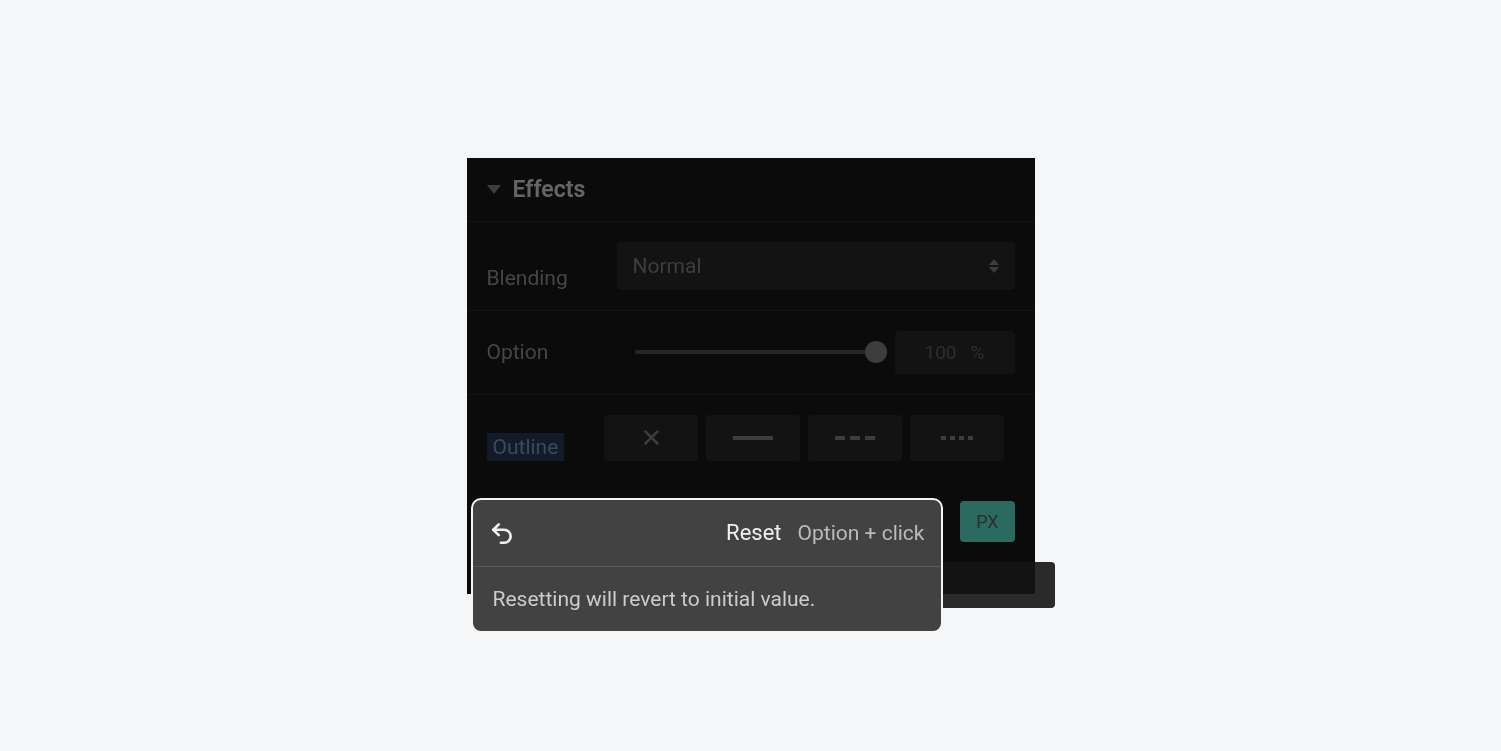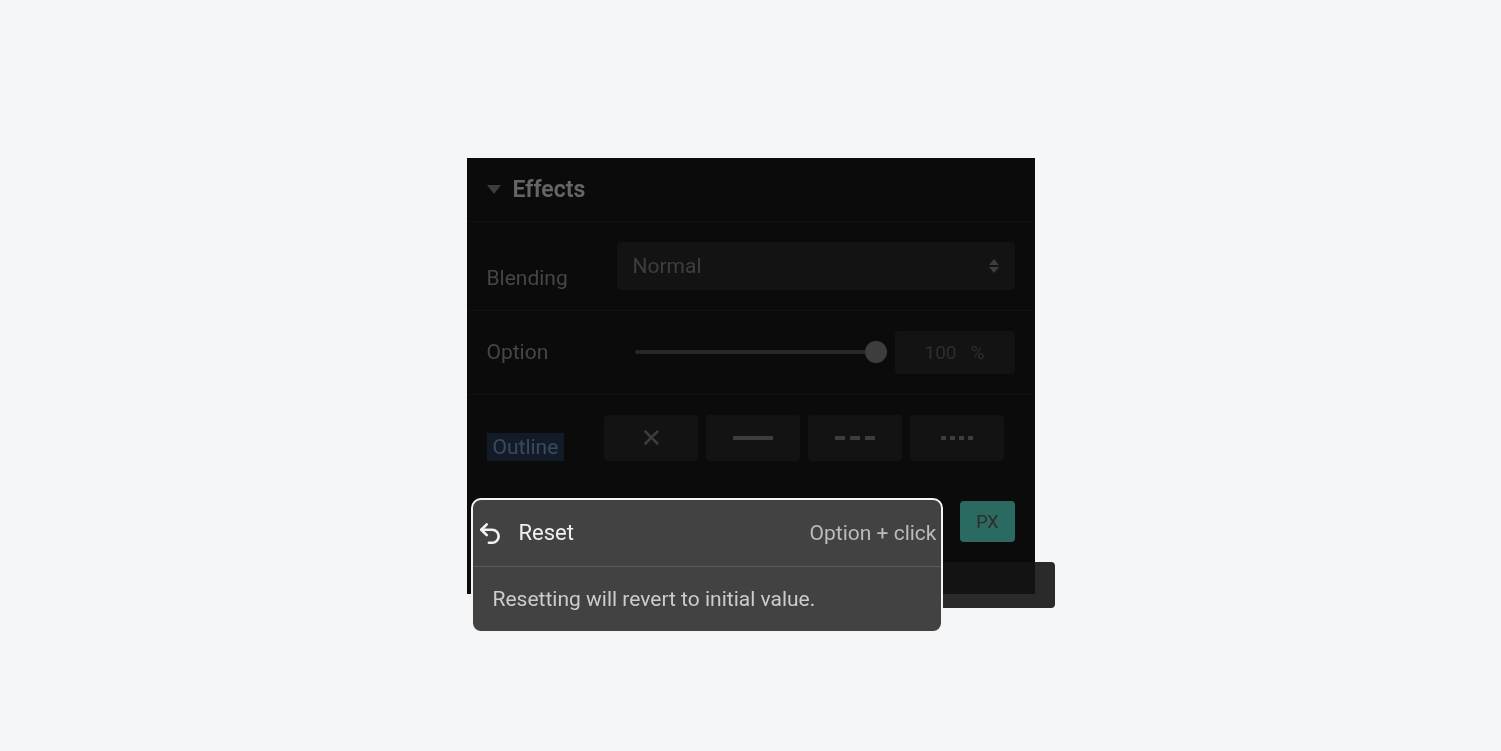--- a/index.html
+++ b/index.html
@@ -232,22 +232,23 @@
       background: #424242;
       border: 2px solid #f5f5f5;
       border-radius: 10px;
       z-index: 10;
       overflow: hidden;
     }
     
     .tooltip-row {
       display: flex;
       align-items: center;
-      padding: 20px 4px;
+      padding: 20px 16px;
       gap: 16px;
+      text-align: right;
     }
     
     .tooltip-row.bordered {
       border-bottom: 1px solid #5a5a5a;
     }
     
     .undo-icon {
       width: 26px;
       height: 26px;
       flex-shrink: 0;

